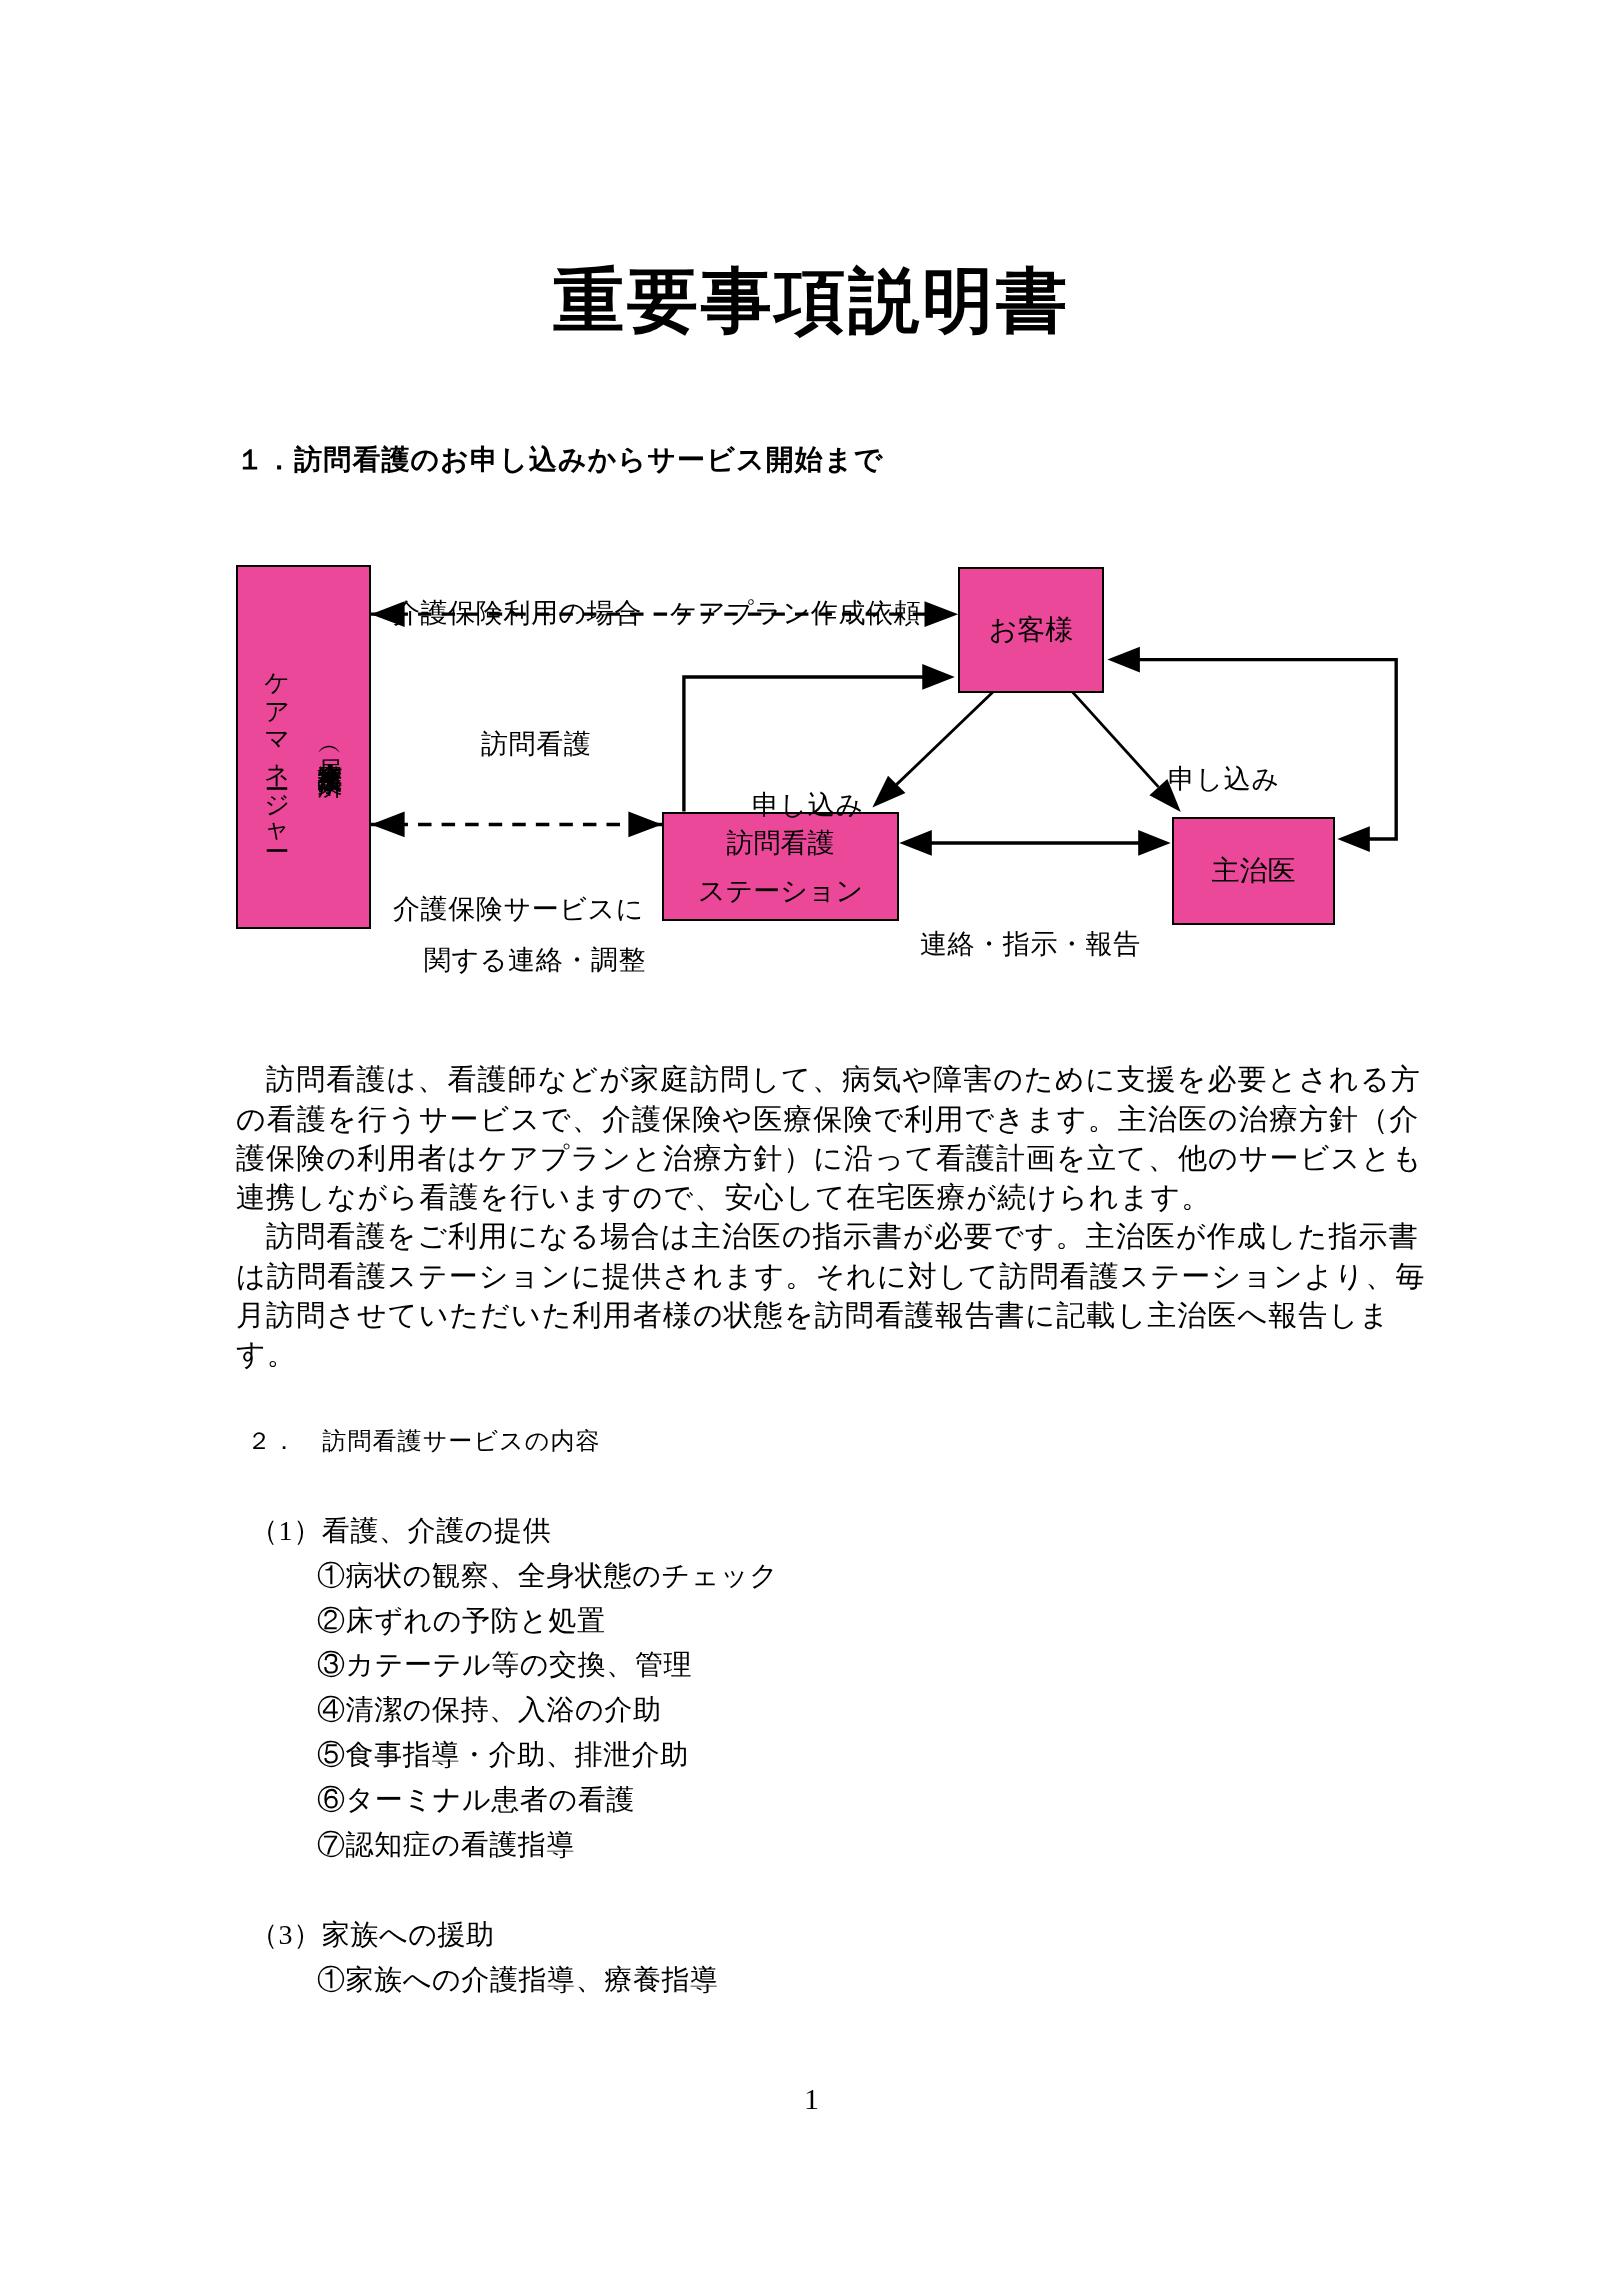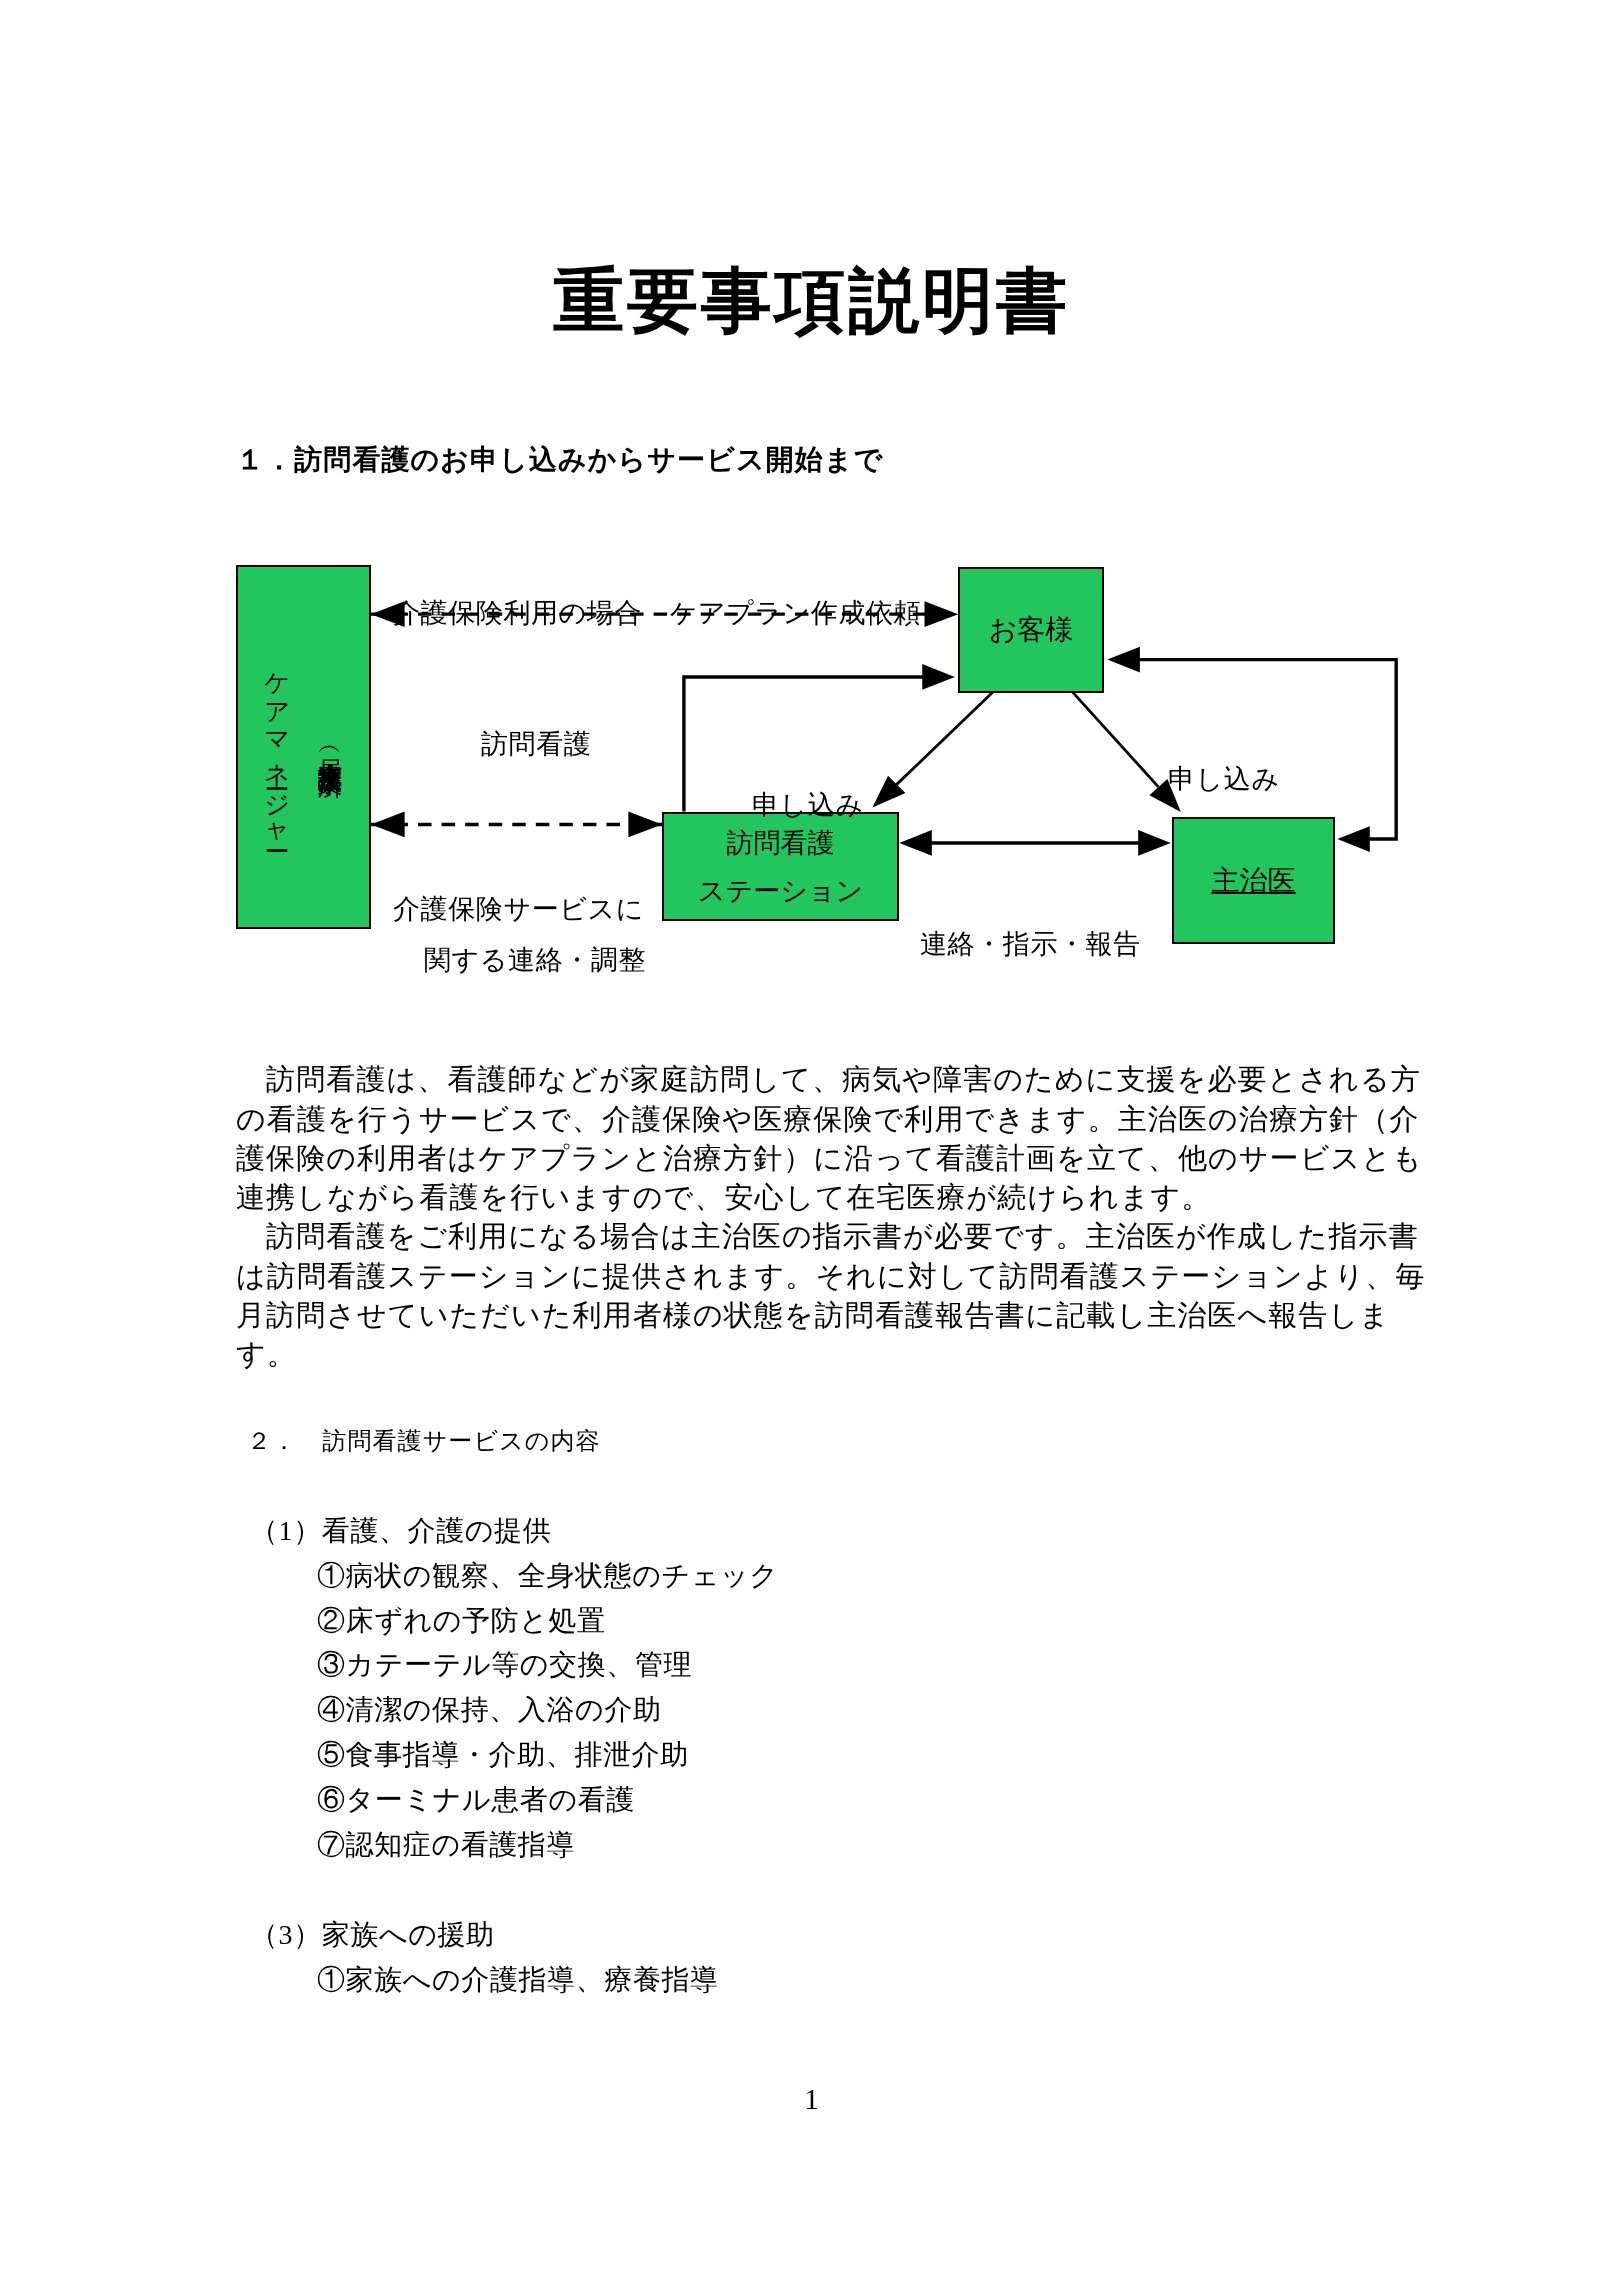--- a/index.html
+++ b/index.html
@@ -22,38 +22,38 @@
     font-size:28px;font-weight:bold;letter-spacing:1.1px;
   }
   .h2{
     left:247px;top:1425px;
     font-size:24px;font-weight:normal;letter-spacing:1.1px;
   }
   
   .dbox{
     position:absolute;
     border:2.8px solid #000;
-    background:#22c55e;
+    background:#ec4899;
     display:flex;align-items:center;justify-content:center;
     font-size:28px;
     box-sizing:border-box;
     text-align:center;
   }
   #box-care-manager{
     left:236px;top:565px;width:135px;height:364px;
   }
   #box-care-manager .vtext{
     writing-mode:vertical-rl;
     font-size:25px;
     line-height:53px;
     letter-spacing:1.7px;
   }
   #box-customer{left:958px;top:567px;width:146px;height:126px;}
   #box-station{left:662px;top:812px;width:237px;height:109px;font-size:27px;line-height:48px;}
-  #box-doctor{left:1172px;top:817px;width:163px;height:127px;text-decoration:underline;}
+  #box-doctor{left:1172px;top:817px;width:163px;height:108px;}
   
   .dlabel{font-size:27px;letter-spacing:0.6px;margin-top:44px;}
   #lbl-care-plan{left:393px;top:551px;}
   #lbl-houmon{left:481px;top:682px;}
   #lbl-moushikomi-left{left:752px;top:743px;}
   #lbl-moushikomi-right{left:1168px;top:717px;}
   #lbl-kaigo1{left:393px;top:847px;}
   #lbl-kaigo2{left:424px;top:898px;}
   #lbl-renraku{left:920px;top:882px;}
   

